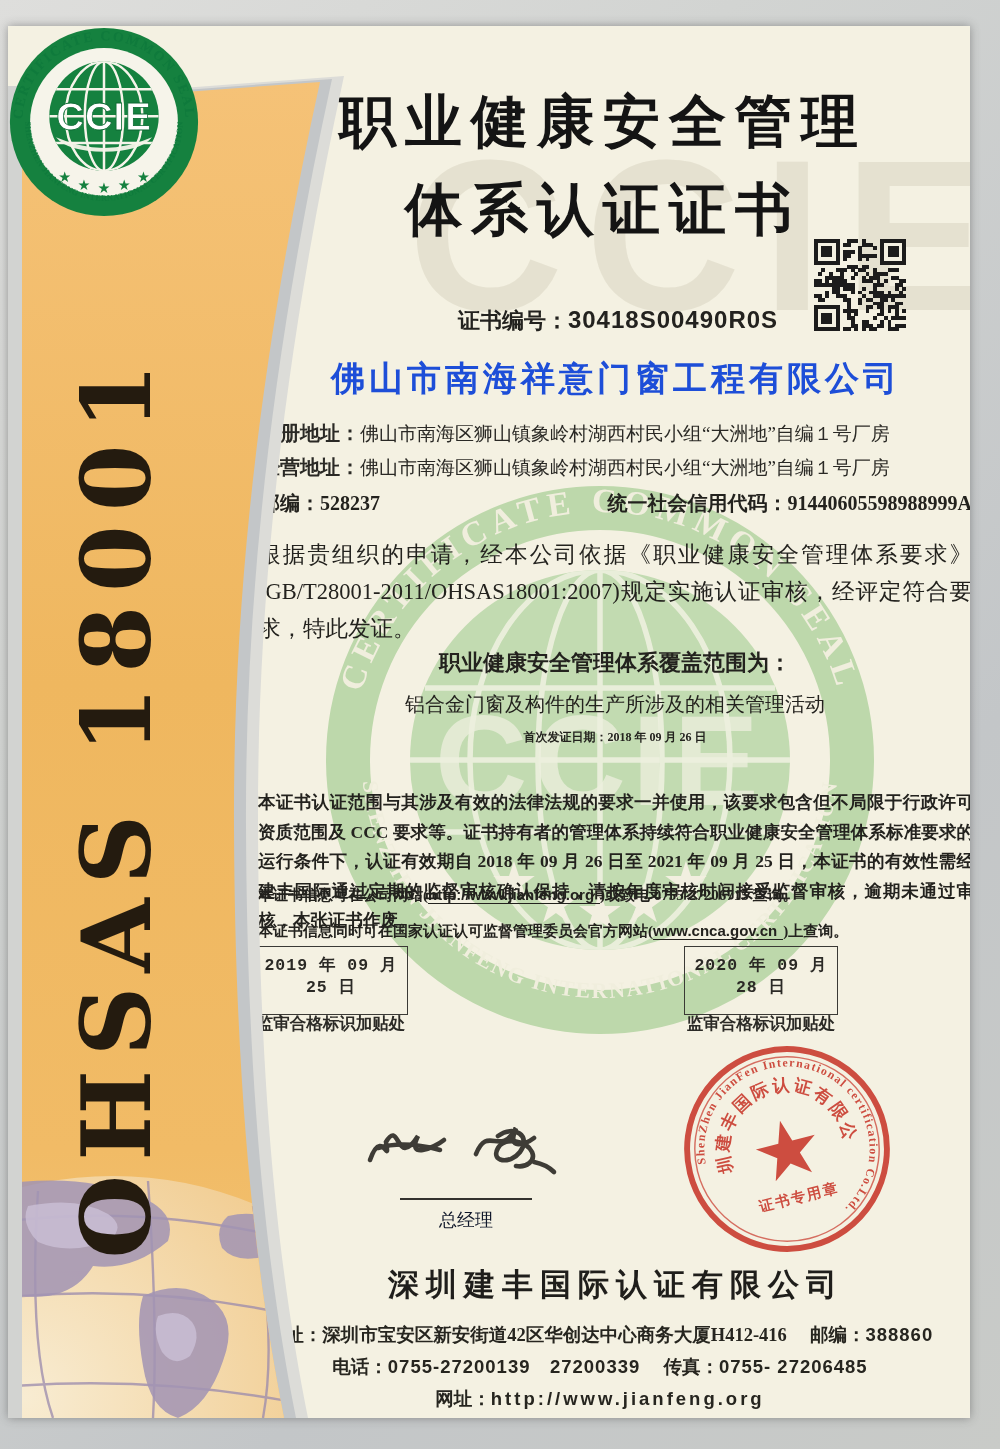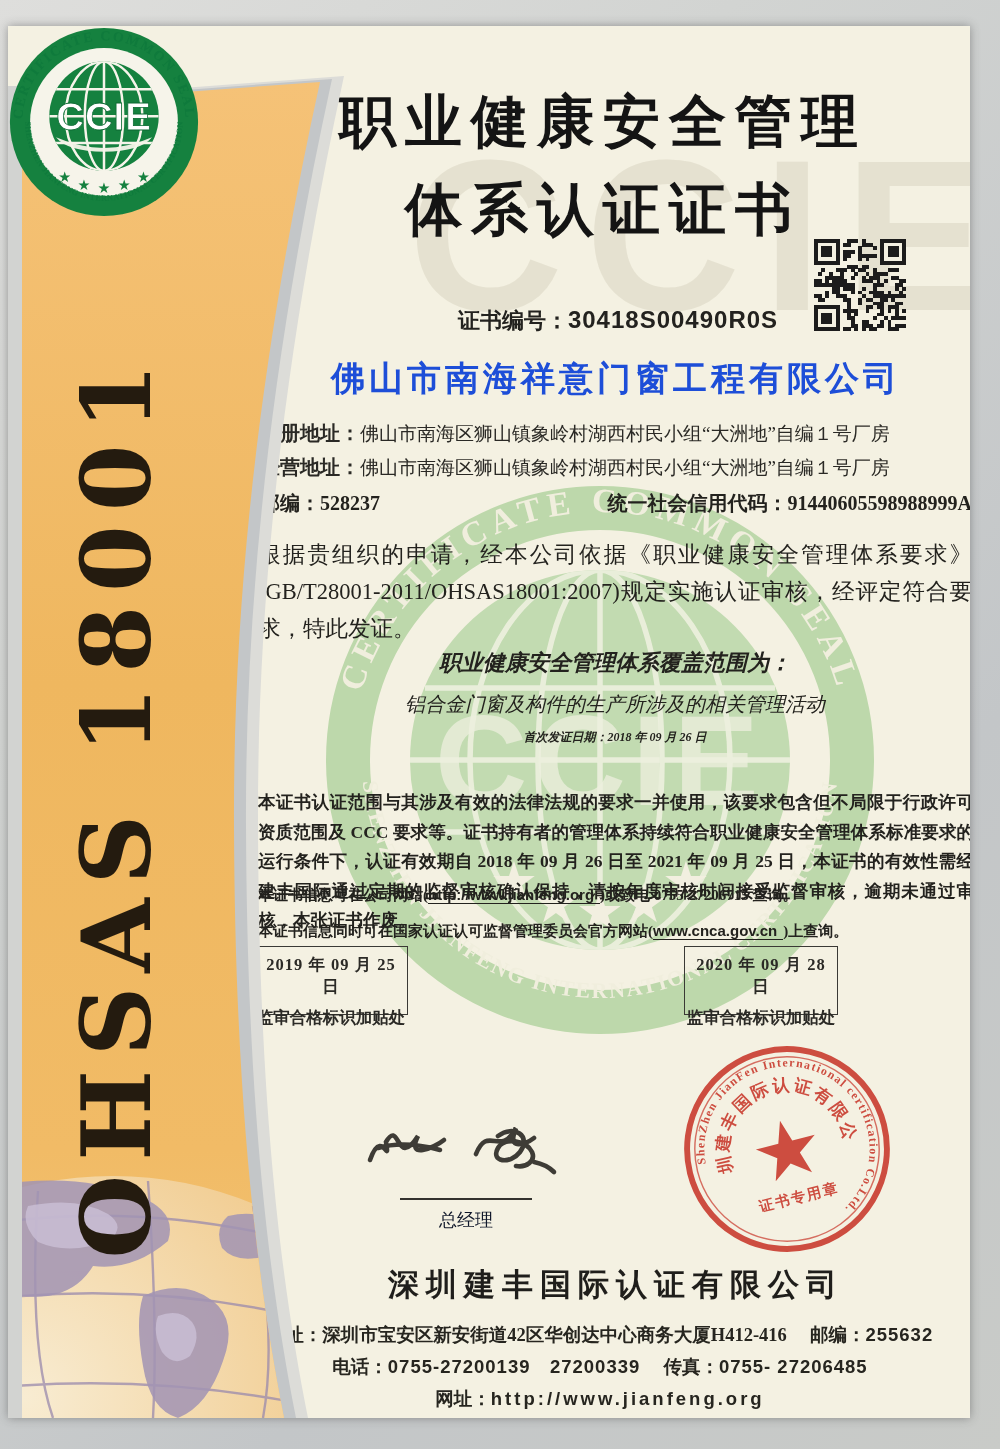--- a/index.html
+++ b/index.html
@@ -27,27 +27,27 @@
         letter-spacing:9px;line-height:88px;color:#141414;}
   .certno{left:300px;top:280px;width:620px;text-align:center;font-size:22px;font-weight:bold;color:#23221f;}
   .certno .num{font-family:"Liberation Sans","DejaVu Sans",sans-serif;font-size:24px;letter-spacing:1px;text-align:right;}
   .qr{left:806px;top:212px;width:92px;height:94px;}
   .cmpname{left:250px;top:330px;width:716px;text-align:center;font-size:34px;font-weight:bold;
         letter-spacing:4px;color:#1d4ed8;}
   .addr{left:252px;width:714px;font-size:19px;color:#2a2925;}
   .addr b{font-size:20px;}
   .postrow{left:252px;top:464px;width:712px;display:flex;justify-content:space-between;font-size:20px;font-weight:bold;color:#23221e;}
   .para-big{left:250px;top:510px;width:714px;font-size:22.5px;line-height:37px;text-align:justify;color:#23221e;}
-  .center-b{width:714px;left:250px;text-align:center;color:#23221e;font-style:italic;}
+  .center-b{width:714px;left:250px;text-align:center;color:#23221e;}
   .terms{left:250px;top:762px;width:716px;font-size:17.5px;line-height:29.5px;text-align:justify;color:#23221e;font-weight:600;}
   .info{left:250px;width:716px;font-size:15px;font-weight:bold;color:#23221e;}
   .info .url{font-family:"Liberation Sans","DejaVu Sans",sans-serif;border-bottom:1.6px solid #23221e;padding-right:6px;}
   .aud-box{top:920px;width:152px;height:60px;border:1.6px solid #3a3935;text-align:center;
         font-size:16.5px;font-weight:bold;color:#2b2a26;padding-top:7px;box-sizing:content-box;}
-  .aud-box .d{font-family:Liberation Serif, serif;display:block;margin-bottom:9px;letter-spacing:1px;}
+  .aud-box .d{font-family:Liberation Mono, monospace;display:block;margin-bottom:15px;letter-spacing:1px;}
   .sig{left:340px;top:1072px;width:230px;height:110px;}
   .sig-rule{left:392px;top:1172px;width:132px;height:2px;background:#33322e;}
   .sig-title{left:392px;top:1182px;width:132px;text-align:center;font-size:18px;color:#0f172a;}
   .red-seal{left:670px;top:1014px;width:218px;height:218px;}
   .issuer-name{left:250px;top:1238px;width:716px;text-align:center;font-size:31px;font-weight:bold;
         font-family:"Liberation Sans","DejaVu Sans",sans-serif;letter-spacing:7px;color:#1f1e1b;}
   .issuer-line{left:220px;width:744px;text-align:center;font-size:18.5px;font-weight:bold;color:#26251f;}
   .issuer-line .sans{font-family:"Liberation Sans","DejaVu Sans",sans-serif;letter-spacing:1px;}
 </style>
 </head>
@@ -382,21 +382,21 @@
             <textPath href="#sealCn" startOffset="50%" text-anchor="middle">深圳建丰国际认证有限公司</textPath>
           </text>
           <polygon points="120,88 127.9,112.2 153.4,112.2 132.8,127.2 140.6,151.4 120,136.4 99.4,151.4 107.2,127.2 86.6,112.2 112.1,112.2"></polygon>
           <text x="120" y="180" text-anchor="middle" font-size="16" font-weight="bold" letter-spacing="2">证书专用章</text>
         </g>
       </svg>
 
       <div class="abs issuer-name">深圳建丰国际认证有限公司</div>
       <div class="abs issuer-line" style="top:1296px;">
         <span>地址：</span><span>深圳市宝安区新安街道42区华创达中心商务大厦H412-416</span>　
-        <span>邮编：</span><span class="sans">255632</span>
+        <span>邮编：</span><span class="sans">388860</span>
       </div>
       <div class="abs issuer-line" style="top:1328px;">
         <span>电话：</span><span class="sans">0755-27200139　27200339</span>　
         <span>传真：</span><span class="sans">0755- 27206485</span>
       </div>
       <div class="abs issuer-line" style="top:1360px;">
         <span>网址：</span><span class="sans" style="letter-spacing:3px;">http://www.jianfeng.org</span>
       </div>
     </div>
 

